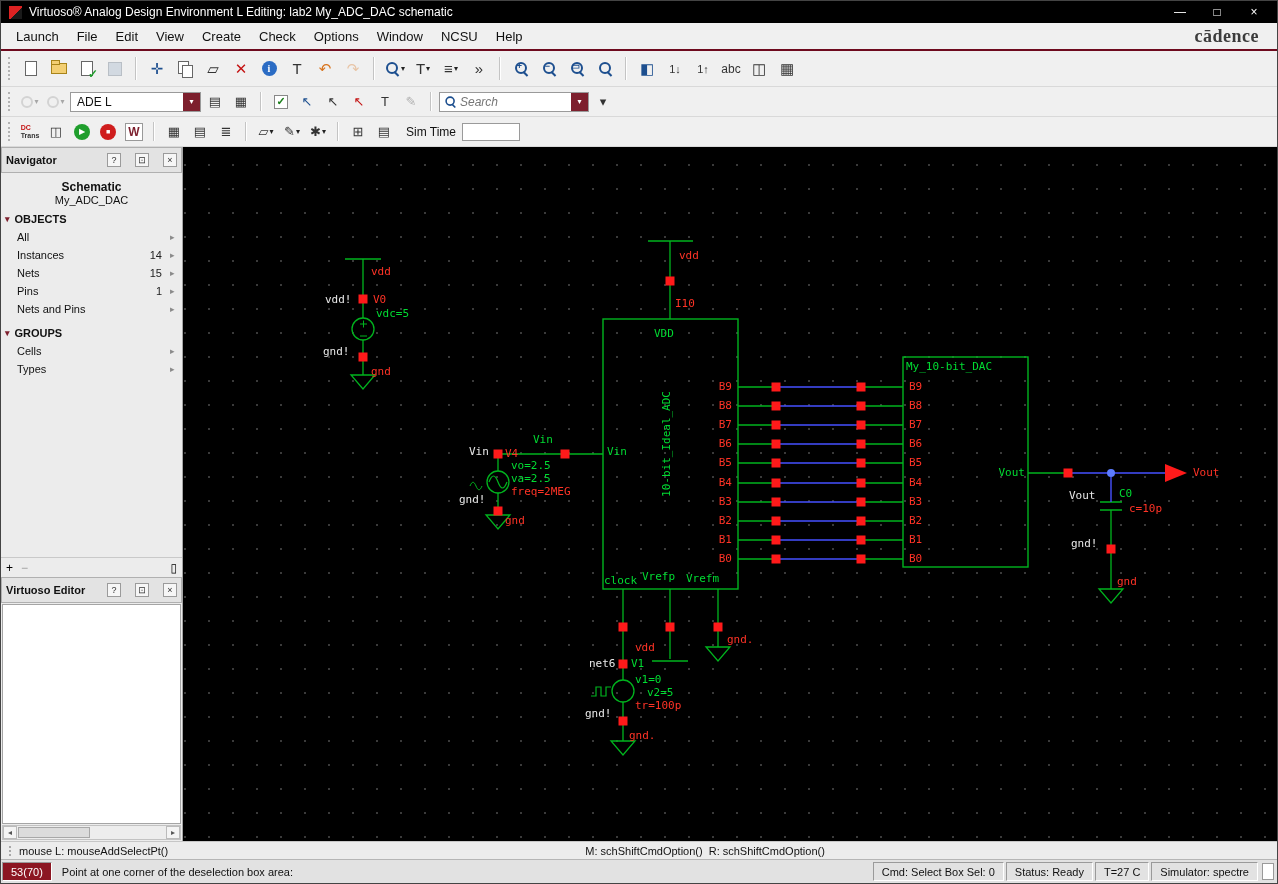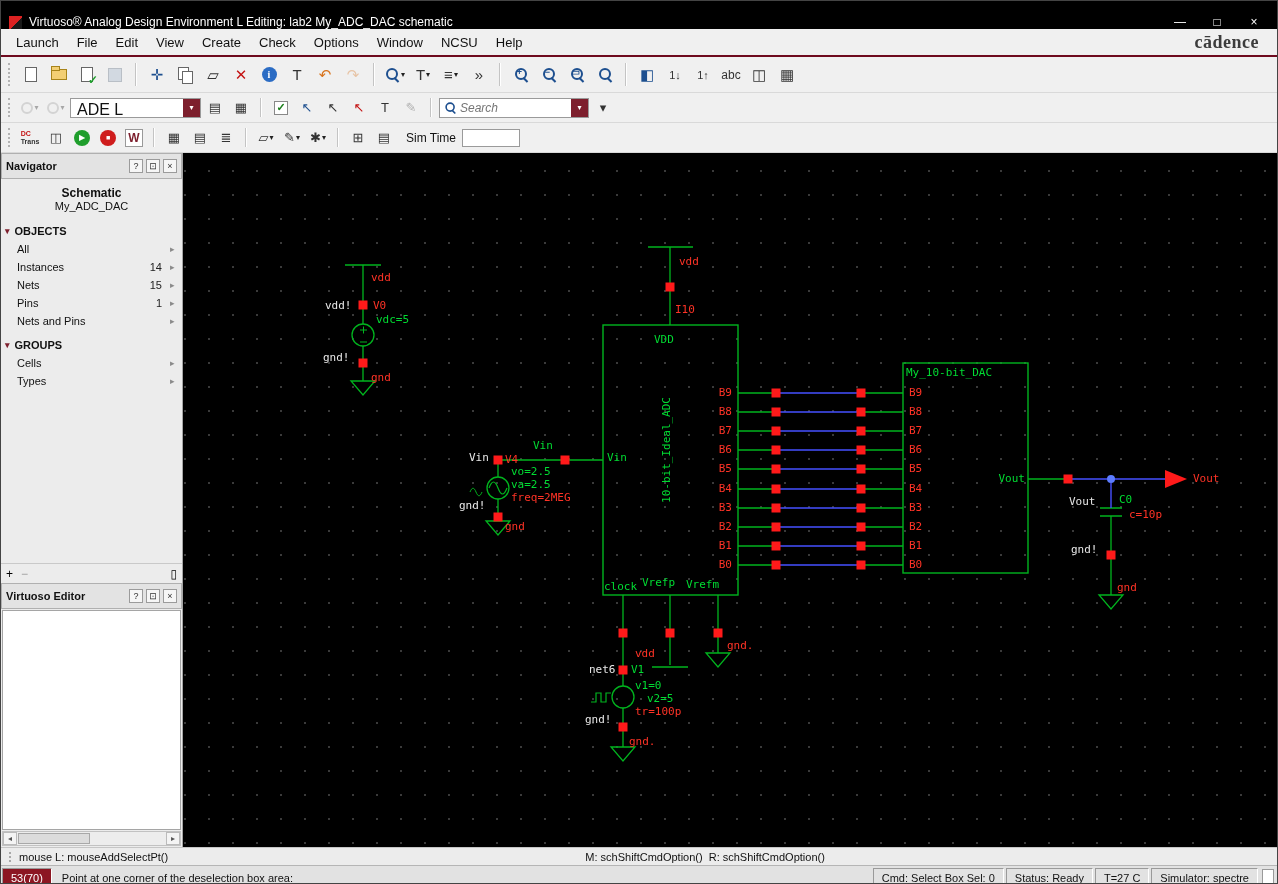--- a/index.html
+++ b/index.html
@@ -1,19 +1,19 @@
 <!DOCTYPE html>
 <html><head>
 <meta charset="utf-8">
 <style>
   *{margin:0;padding:0;box-sizing:border-box}
   body{font-family:"Liberation Sans",sans-serif;background:#777;-webkit-font-smoothing:antialiased}
   .window{width:1278px;height:884px;position:relative;background:#f0f0f0;overflow:hidden;border:1px solid #444}
   
-  .titlebar{height:28px;background:#000;color:#fff;display:flex;align-items:flex-end;padding:0 8px;font-size:12px;gap:7px}
+  .titlebar{height:22px;background:#000;color:#fff;display:flex;align-items:center;padding:0 8px;font-size:12px;gap:7px}
   .appicon{width:13px;height:13px;background:linear-gradient(135deg,#d22 55%,#1a1a1a 55%);flex:0 0 auto}
   .titlebar .title{flex:1;white-space:nowrap;overflow:hidden}
   .winbtn{width:30px;text-align:center;font-size:12px;color:#fff}
   
   .menubar{height:28px;background:#f0f0f0;display:flex;align-items:center;padding:0 6px;border-bottom:2px solid #6e0a1e;font-size:13px;color:#111}
   .menu-item{padding:10px 9px}
   .brand{margin-left:auto;padding-right:12px;font-size:18px;color:#3c3c3c;font-weight:bold;letter-spacing:.5px;font-family:"Liberation Serif",serif}
   
   .toolbar{background:#f0f0f0;display:flex;align-items:center;gap:2px;padding:0 4px;border-bottom:1px solid #d9d9d9}
   .tb1{height:36px}.tb2{height:30px}.tb3{height:30px}
@@ -32,42 +32,42 @@
   .ic-copy::before,.ic-copy::after{content:"";position:absolute;width:9px;height:11px;background:#fff;border:1px solid #666}
   .ic-copy::before{left:0;top:0}.ic-copy::after{left:4px;top:4px}
   .ovl-check{position:absolute;right:2px;bottom:1px;font-size:12px;font-weight:bold;color:#1f9e2c}
   .ic-info{width:15px;height:15px;border-radius:50%;background:#2b6cc4;color:#fff;font-size:10px;font-weight:bold;display:inline-flex;align-items:center;justify-content:center;font-family:"Liberation Serif",serif}
   .mag{position:relative;width:15px;height:15px;display:inline-block}
   .mag::before{content:"";position:absolute;left:1px;top:1px;width:8px;height:8px;border:2px solid #1d4f8f;border-radius:50%}
   .mag::after{content:"";position:absolute;left:10px;top:10px;width:6px;height:2px;background:#1d4f8f;transform:rotate(45deg);transform-origin:0 0}
   .msign{position:absolute;left:2px;top:1px;width:8px;text-align:center;font-size:9px;font-weight:bold;color:#1d4f8f;line-height:9px}
   .ic-circ{width:12px;height:12px;border-radius:50%;border:2px solid #9f9f9f;display:inline-block}
   .combo{display:inline-flex;height:20px;border:1px solid #9a9a9a;background:#fff;align-items:stretch}
-  .cfield{padding:2px 6px;font-size:16px;min-width:112px;color:#111}
+  .cfield{padding:2px 6px;font-size:12px;min-width:112px;color:#111}
   .cbtn{width:17px;background:#7d1f2d;color:#fff;display:flex;align-items:center;justify-content:center;font-size:8px}
   .searchbox{display:inline-flex;align-items:center;height:20px;border:1px solid #9a9a9a;background:#fff;width:150px;padding-left:3px;gap:2px}
   .searchbox input{border:none;outline:none;flex:1;font-size:12px;min-width:10px;color:#333;font-style:italic;background:transparent}
   .ic-check{width:14px;height:14px;border:1px solid #888;background:#fff;color:#1b7f1b;font-size:11px;display:inline-flex;align-items:center;justify-content:center;font-weight:bold}
   .ic-play{width:16px;height:16px;border-radius:50%;background:#1f9e2c;color:#fff;font-size:8px;display:inline-flex;align-items:center;justify-content:center}
   .ic-stop{width:16px;height:16px;border-radius:50%;background:#cf1d1d;color:#fff;font-size:7px;display:inline-flex;align-items:center;justify-content:center}
   .ic-w{width:18px;height:18px;background:#fff;border:1px solid #999;color:#7d1f2d;font-weight:bold;font-size:12px;display:inline-flex;align-items:center;justify-content:center}
   .ic-dctrans{display:inline-flex;flex-direction:column;align-items:flex-start;font-size:7px;line-height:8px;font-weight:bold}
   .ic-dctrans .l1{color:#c41212}.ic-dctrans .l2{color:#333}
   .simtime{font-size:12px;color:#111;margin:0 4px 0 8px}
   .siminput{width:58px;height:18px;border:1px solid #9a9a9a;background:#fff;font-size:12px;padding:0 3px}
   
   .main{display:flex;height:694px}
   .leftpanel{width:182px;background:#ececec;border-right:1px solid #a5a5a5;display:flex;flex-direction:column}
-  .phead{height:19px;background:#e3e3e3;border:1px solid #b0b0b0;display:flex;align-items:center;font-size:11px;padding:12px 4px;gap:3px;color:#111}
+  .phead{height:19px;background:#e3e3e3;border:1px solid #b0b0b0;display:flex;align-items:center;font-size:11px;padding:12px 4px;gap:14px;color:#111}
   .ptitle{flex:1;font-weight:bold}
   .pbtn{width:14px;height:14px;border:1px solid #9b9b9b;background:#f6f6f6;font-size:9px;display:inline-flex;align-items:center;justify-content:center;color:#333}
   .navigator{height:430px;display:flex;flex-direction:column}
   .navbody{flex:1;overflow:hidden;font-size:11px;color:#111}
   .schem-type{text-align:center;font-weight:bold;font-size:12px;margin-top:7px}
-  .schem-name{text-align:center;font-size:11px;margin-bottom:10px}
+  .schem-name{text-align:center;font-size:11px;margin-bottom:4px}
   .treehdr{font-weight:bold;padding:3px 4px;display:flex;gap:5px;align-items:center}
   .treehdr .tri{color:#7d1f2d;font-size:9px}
   .treerow{padding:2px 4px 2px 16px;display:flex;align-items:center;height:18px}
   .treerow .cnt{margin-left:auto;padding-right:8px;color:#222}
   .treerow .chev{color:#8a8a8a;font-size:9px;width:8px;flex:0 0 auto}
   .treerow .lbl{white-space:nowrap}
   .navfoot{height:20px;display:flex;align-items:center;padding:0 5px;gap:8px;border-top:1px solid #c9c9c9;font-size:12px}
   .navfoot .rt{margin-left:auto}
   .property{flex:1;display:flex;flex-direction:column}
   .pebody{flex:1;background:#fff;border:1px solid #a5a5a5;margin:1px}

